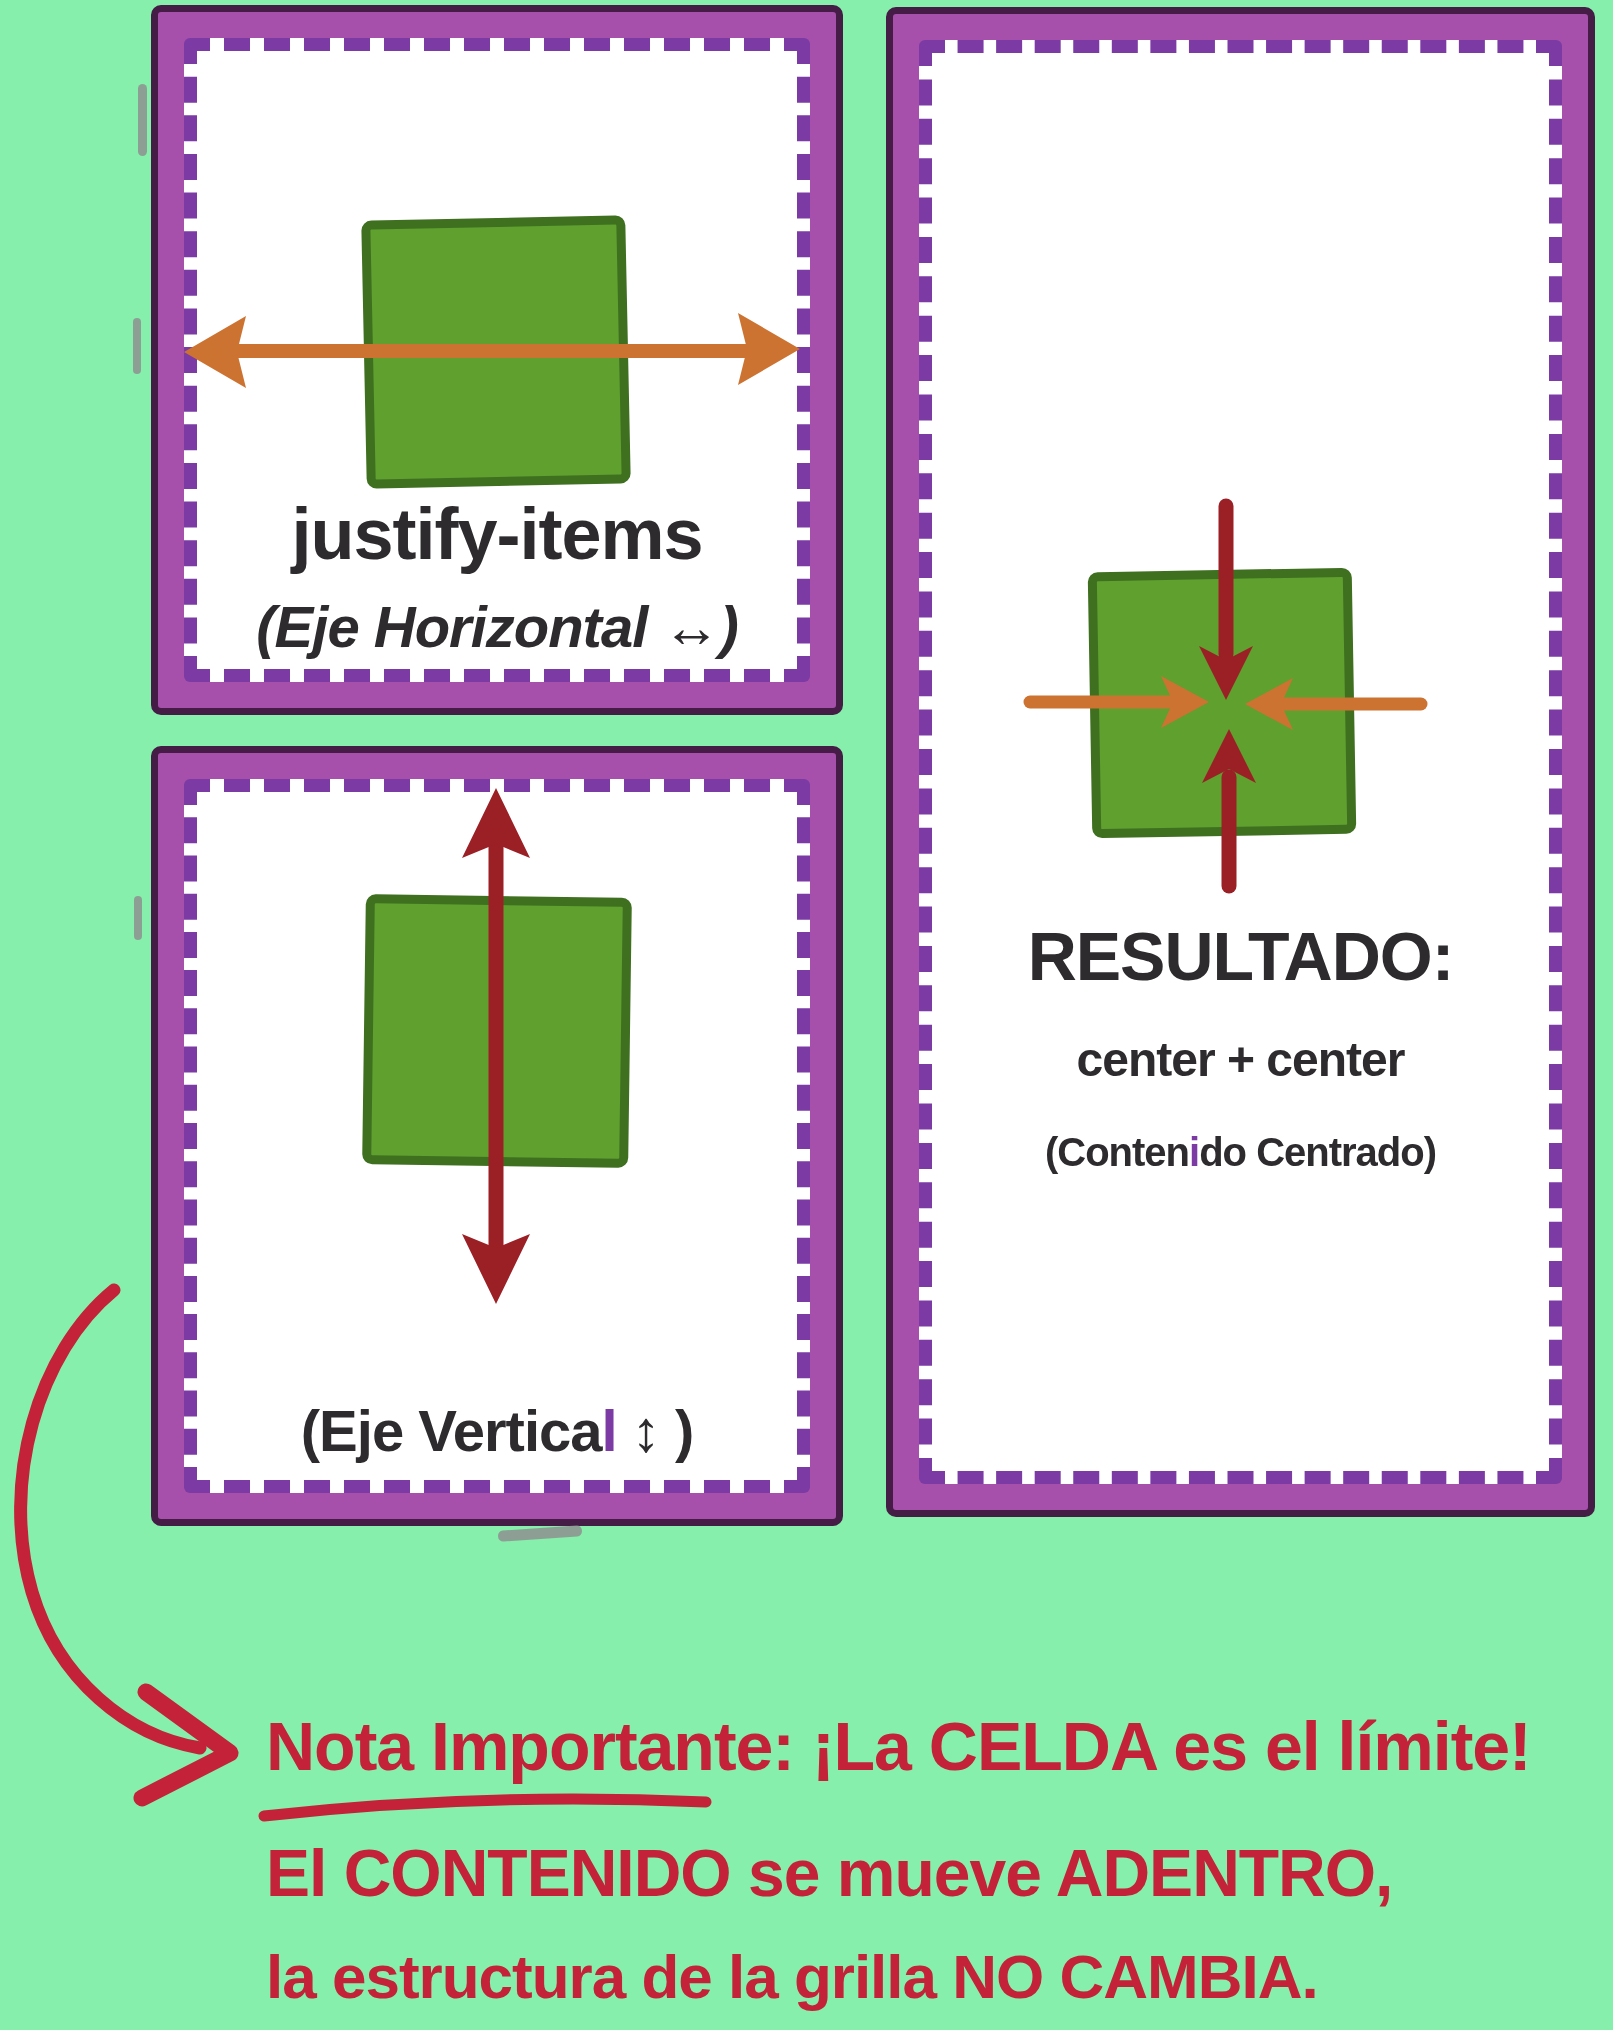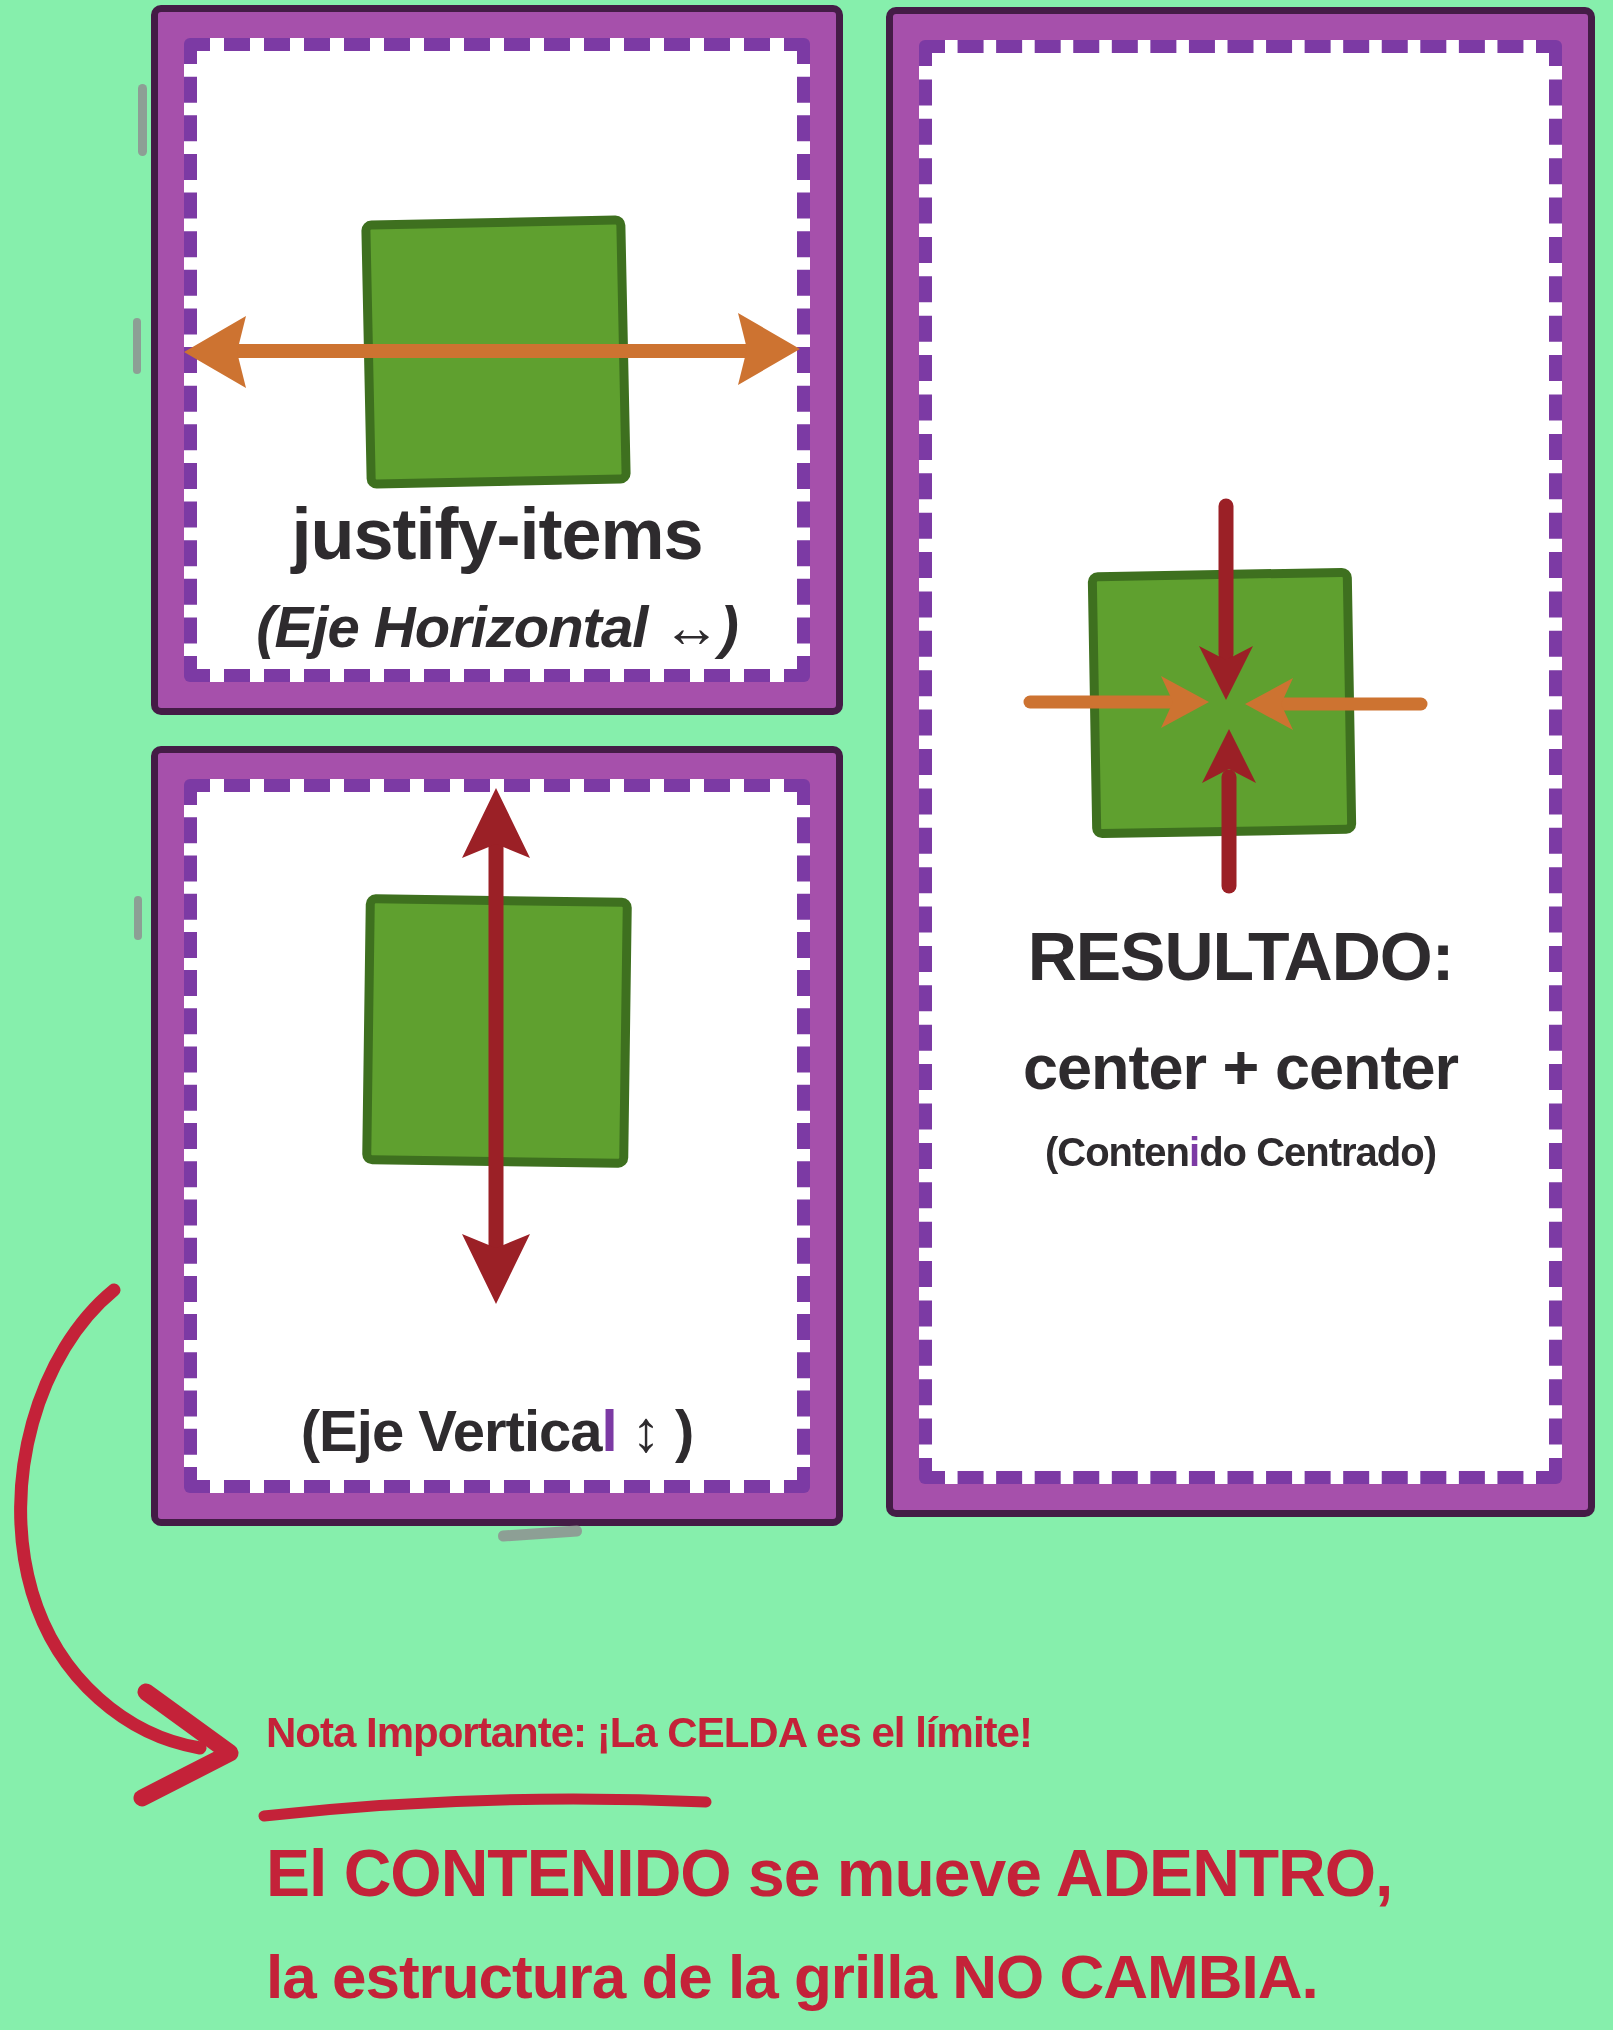--- a/index.html
+++ b/index.html
@@ -29,29 +29,29 @@
 
   .lbl{
     position:absolute;color:#2e2b2e;font-weight:700;text-align:center;
     line-height:1;letter-spacing:-1px;white-space:nowrap;
   }
   #lbl-justify{left:151px;top:498px;width:692px;font-size:72px;}
   #sub-justify{left:151px;top:598px;width:692px;font-size:58px;font-style:italic;}
   #lbl-align{left:151px;top:1305px;width:692px;font-size:72px;}
   #sub-align{left:151px;top:1402px;width:692px;font-size:58px;}
   #lbl-resultado{left:886px;top:922px;width:709px;font-size:68px;}
-  #lbl-center{left:886px;top:1036px;width:709px;font-size:63px;}
+  #lbl-center{left:886px;top:1036px;width:709px;font-size:48px;}
   #lbl-contenido{left:886px;top:1132px;width:709px;font-size:40px;}
   .accent{color:#7c3aa4;}
 
   .note-line{
     position:absolute;color:#c42239;font-weight:700;line-height:1;
     white-space:nowrap;letter-spacing:-1px;
   }
-  #note1{left:266px;top:1712px;font-size:42px;}
+  #note1{left:266px;top:1712px;font-size:68px;}
   #note2{left:266px;top:1840px;font-size:66px;}
   #note3{left:266px;top:1946px;font-size:62px;}
 
   .mark{position:absolute;background:#8e9090;border-radius:5px;opacity:.85;}
   #mark1{left:138px;top:84px;width:9px;height:72px;}
   #mark2{left:133px;top:318px;width:8px;height:56px;}
   #mark3{left:134px;top:896px;width:8px;height:44px;}
   #smudge{left:498px;top:1528px;width:84px;height:11px;transform:rotate(-4deg);}
 
   svg.overlay{position:absolute;left:0;top:0;pointer-events:none;}

